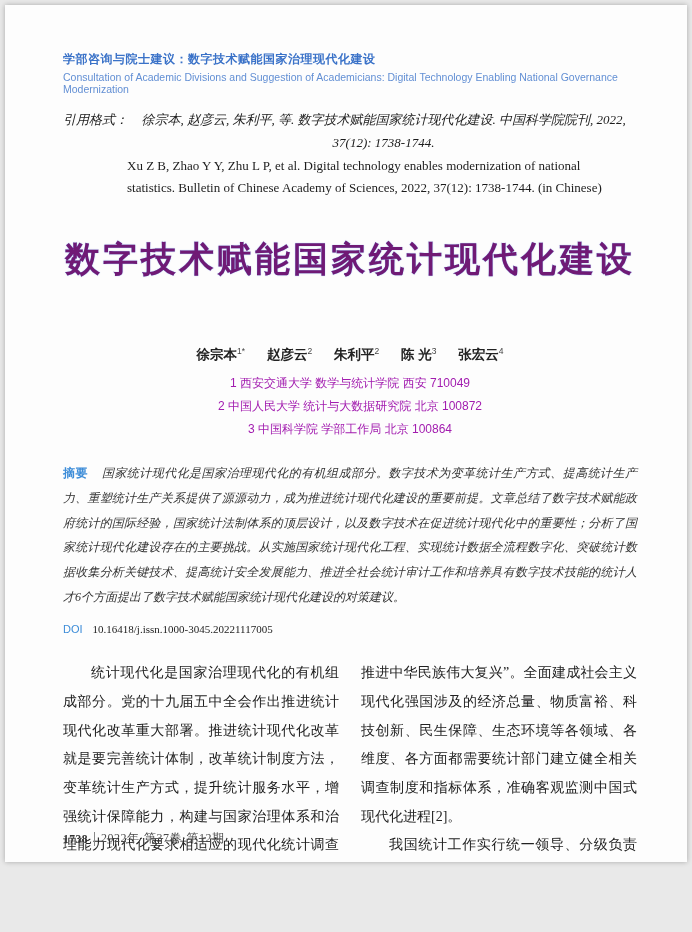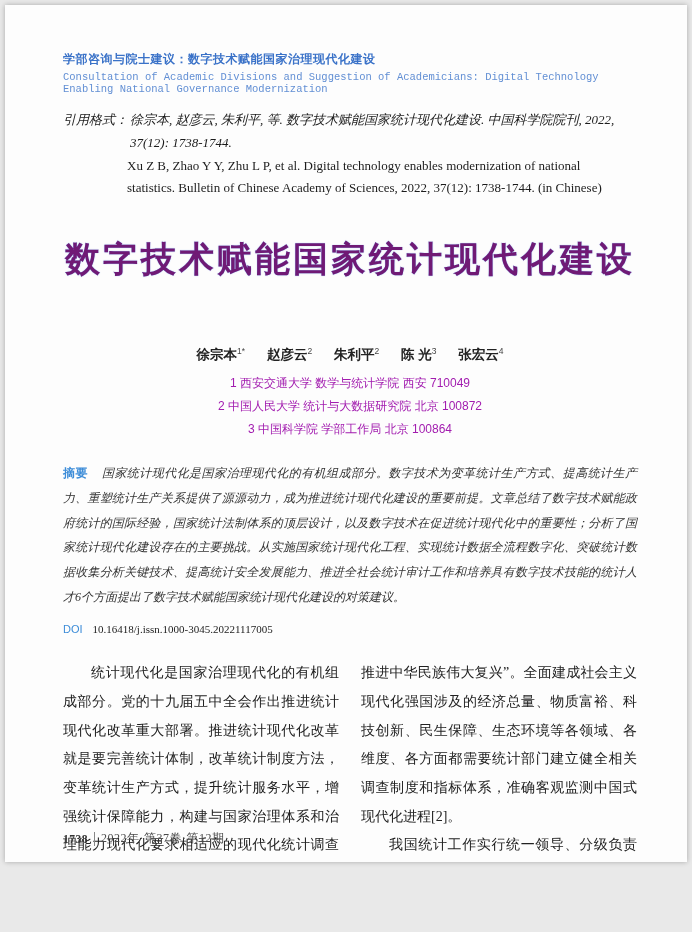--- a/index.html
+++ b/index.html
@@ -6,26 +6,26 @@
   html,body { width:692px; height:932px; }
   body { background:#e9e9e9; font-family:"Liberation Sans", sans-serif; }
   .screen { width:692px; height:867px; padding:5px; }
   .page {
     width:100%; height:100%; background:#fdfdfd;
     box-shadow:0 0 5px rgba(0,0,0,.28);
     padding:46px 50px 18px 58px; overflow:hidden; position:relative;
   }
   
   .series-zh { color:#3a72c8; font-size:12px; font-weight:700; letter-spacing:.5px; }
-  .series-en { color:#628fd4; font-size:10.5px; font-family:Liberation Mono, monospace; margin-top:3px; }
+  .series-en { color:#628fd4; font-size:10.5px; font-family:Liberation Sans, sans-serif; margin-top:3px; }
   
   .citation { margin-top:14px; font-family:"Liberation Serif", serif; font-size:13px; color:#1c1c1c; line-height:1.75; }
   .citation-zh-row { display:flex; }
   .citation-label { font-style:italic; white-space:nowrap; }
-  .citation-zh { font-style:italic; margin-left:2px; }
+  .citation-zh { font-style:italic; margin-left:2px;text-align:center; }
   .citation-en { padding-left:64px; padding-right:10px; }
   
   .paper-title {
     margin-top:36px; text-align:center;
     color:#701a75; font-size:35px; font-weight:900; letter-spacing:3px;
     text-shadow:0 0 1px rgba(21,101,230,.6);
   }
   
   .authors { margin-top:62px; text-align:center; font-size:13.5px; font-weight:700; color:#222; }
   .author { margin:0 9px; white-space:nowrap; }

